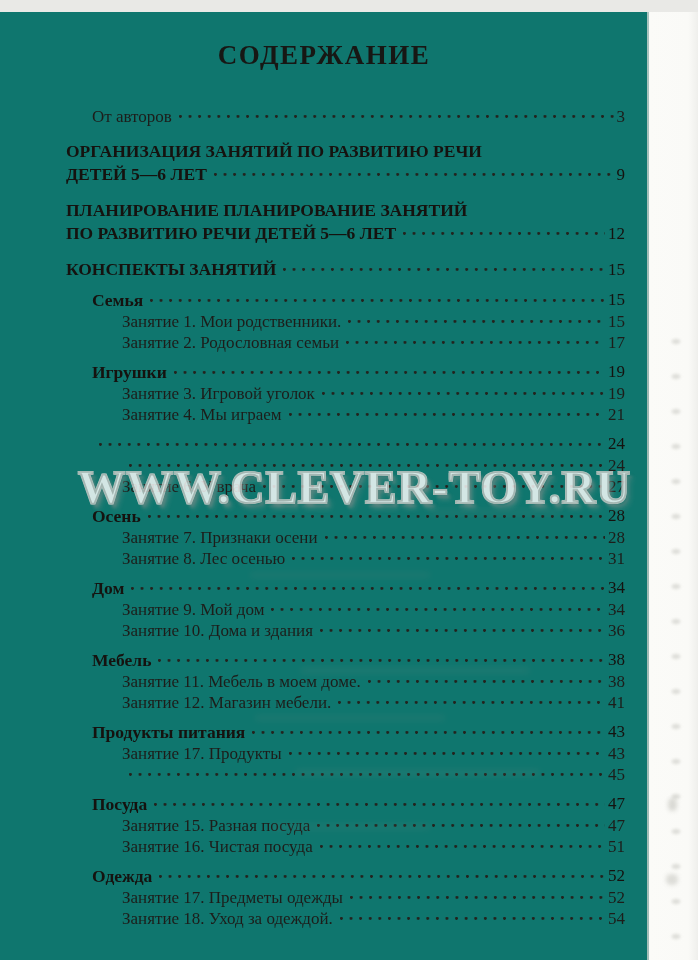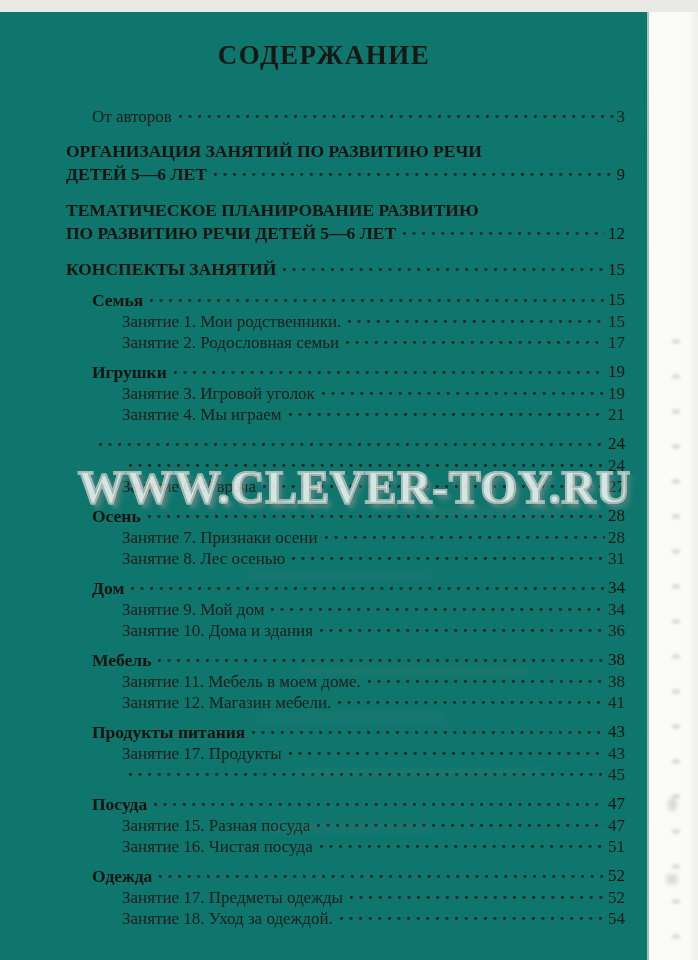--- a/index.html
+++ b/index.html
@@ -89,21 +89,21 @@
       </div>
       <div class="row chapter">
         <div class="line1">ОРГАНИЗАЦИЯ ЗАНЯТИЙ ПО РАЗВИТИЮ РЕЧИ</div>
         <div class="fl">
           <span class="lbl">ДЕТЕЙ 5—6 ЛЕТ</span>
           <span class="leader"></span>
           <span class="pg">9</span>
         </div>
       </div>
       <div class="row chapter">
-        <div class="line1">ТЕМАТИЧЕСКОЕ ПЛАНИРОВАНИЕ РАЗВИТИЮ</div>
+        <div class="line1">ПЛАНИРОВАНИЕ ПЛАНИРОВАНИЕ ЗАНЯТИЙ</div>
         <div class="fl">
           <span class="lbl">ПО РАЗВИТИЮ РЕЧИ ДЕТЕЙ 5—6 ЛЕТ</span>
           <span class="leader"></span>
           <span class="pg">12</span>
         </div>
       </div>
       <div class="row chapter">
         <div class="fl">
           <span class="lbl">КОНСПЕКТЫ ЗАНЯТИЙ</span>
           <span class="leader"></span>

